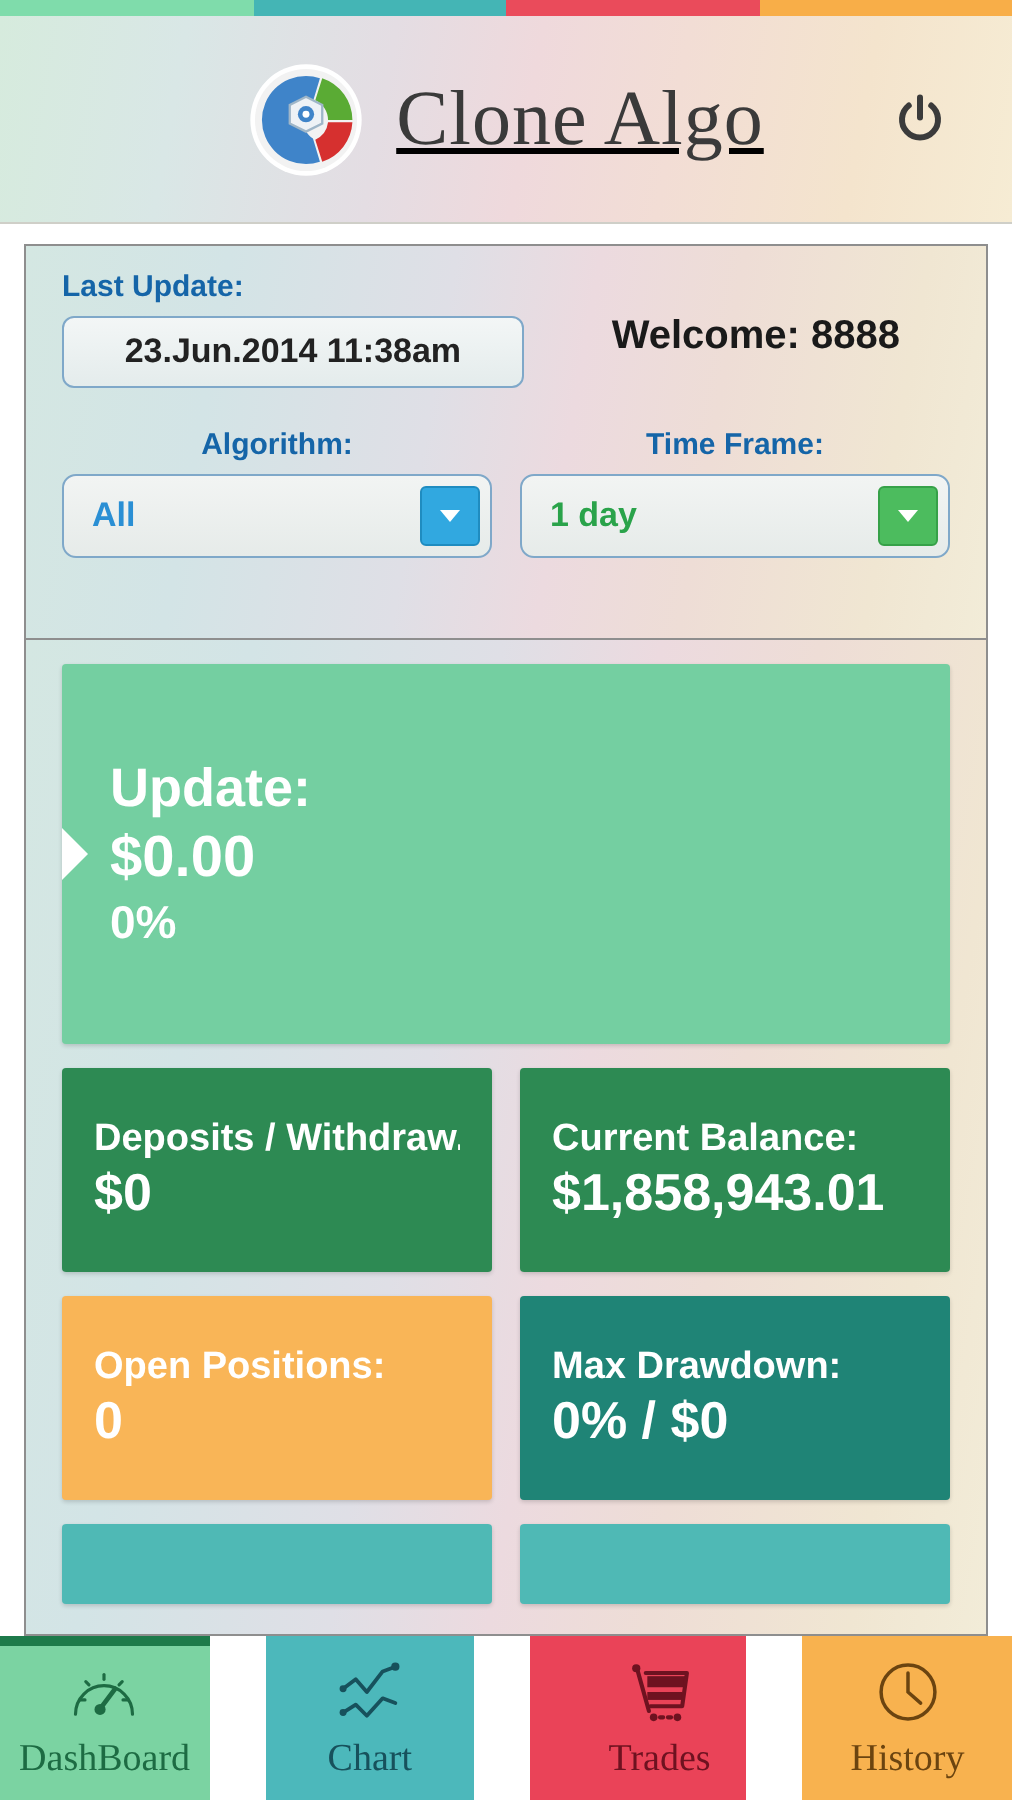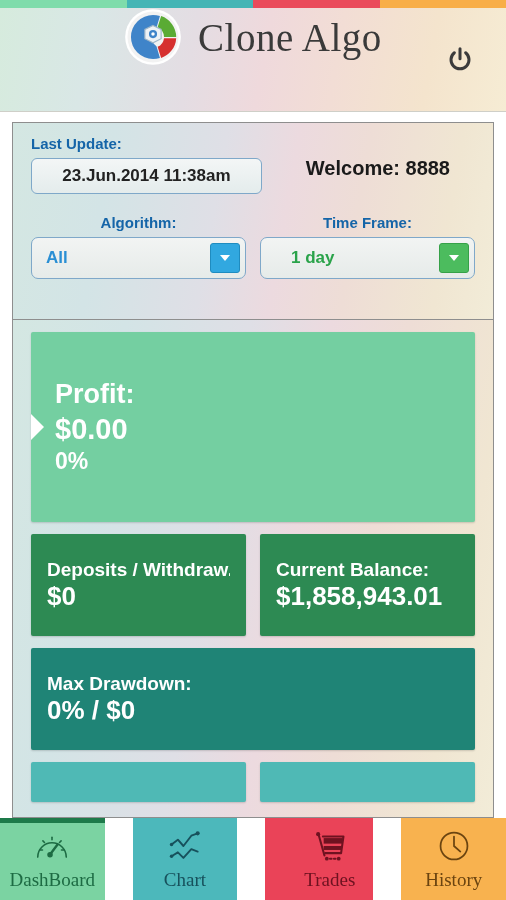--- a/index.html
+++ b/index.html
@@ -17,23 +17,24 @@
   .colorstrip > div { flex:1 1 25%; }
   .cs-1 { background:#7fdcab; }
   .cs-2 { background:#44b5b5; }
   .cs-3 { background:#ea4b5b; }
   .cs-4 { background:#f8ae48; }
 
   
   .header {
     flex:0 0 104px; height:104px;
     position:relative;
-    display:flex; align-items:flex-start; justify-content:center;
+    display:flex; align-items:center; justify-content:center;
     background:linear-gradient(100deg,#d6ebdd 0%, #d9e7e6 18%, #e4dde3 38%, #efd9dc 52%, #f2ddd5 66%, #f4e4cd 84%, #f6ecd4 100%);
     border-bottom:1px solid #cfcfc8;
+    text-decoration:underline;
   }
   .brand { display:flex; align-items:center; gap:16px; }
   .logo-wrap { width:58px; height:58px; position:relative; }
   .app-title {
     font-family:"Liberation Serif", serif;
     font-size:39px; color:#3a3a3a; letter-spacing:0.5px;
   }
   .power-btn {
     position:absolute; right:26px; top:50%; transform:translateY(-50%);
     width:40px; height:40px; display:flex; align-items:center; justify-content:center;
@@ -76,21 +77,21 @@
   .selects { display:flex; gap:14px; margin-top:20px; }
   .sel-group { flex:1 1 50%; }
   .select-box {
     height:42px; border:1px solid #7fa8c9; border-radius:7px;
     background:linear-gradient(#f2f4f3,#e6ebe9);
     display:flex; align-items:center; justify-content:space-between;
     padding:0 5px 0 14px;
   }
   .select-value { font-size:17px; font-weight:bold; }
   .val-blue { color:#2a8fd4; }
-  .val-green { color:#2aa34a;margin-left:16px; }
+  .val-green { color:#2aa34a; }
   .arrow-btn {
     width:30px; height:30px; border-radius:3px;
     display:flex; align-items:center; justify-content:center;
     cursor:pointer;
   }
   .arrow-blue { background:#31a8e0; border:1px solid #1f8cc0; }
   .arrow-green { background:#4cbc5e; border:1px solid #36a148; }
   .arrow-btn .tri {
     width:0; height:0;
     border-left:5px solid transparent; border-right:5px solid transparent;
@@ -230,37 +231,41 @@
             </span>
         </div>
       </div>
     </div>
   </div>
 
   <div class="cards-area panel-bg">
 
     <div class="card profit-card">
       <span class="notch"></span>
-      <div class="card-title">Profit:</div>
+      <div class="card-title">Update:</div>
       <div class="card-value">$0.00</div>
       <div class="card-sub">0%</div>
     </div>
 
     <div class="card-row">
       <div class="card c-darkgreen">
         <div class="card-title">Deposits / Withdraw...</div>
         <div class="card-value">$0</div>
       </div>
       <div class="card c-darkgreen">
         <div class="card-title">Current Balance:</div>
         <div class="card-value">$1,858,943.01</div>
       </div>
     </div>
 
     <div class="card-row">
+      <div class="card c-orange">
+        <div class="card-title">Open Positions:</div>
+        <div class="card-value">0</div>
+      </div>
       <div class="card c-teal">
         <div class="card-title">Max Drawdown:</div>
         <div class="card-value">0% / $0</div>
       </div>
     </div>
 
     <div class="card-row row-clipped">
       <div class="card c-lightteal"></div>
       <div class="card c-lightteal"></div>
     </div>

